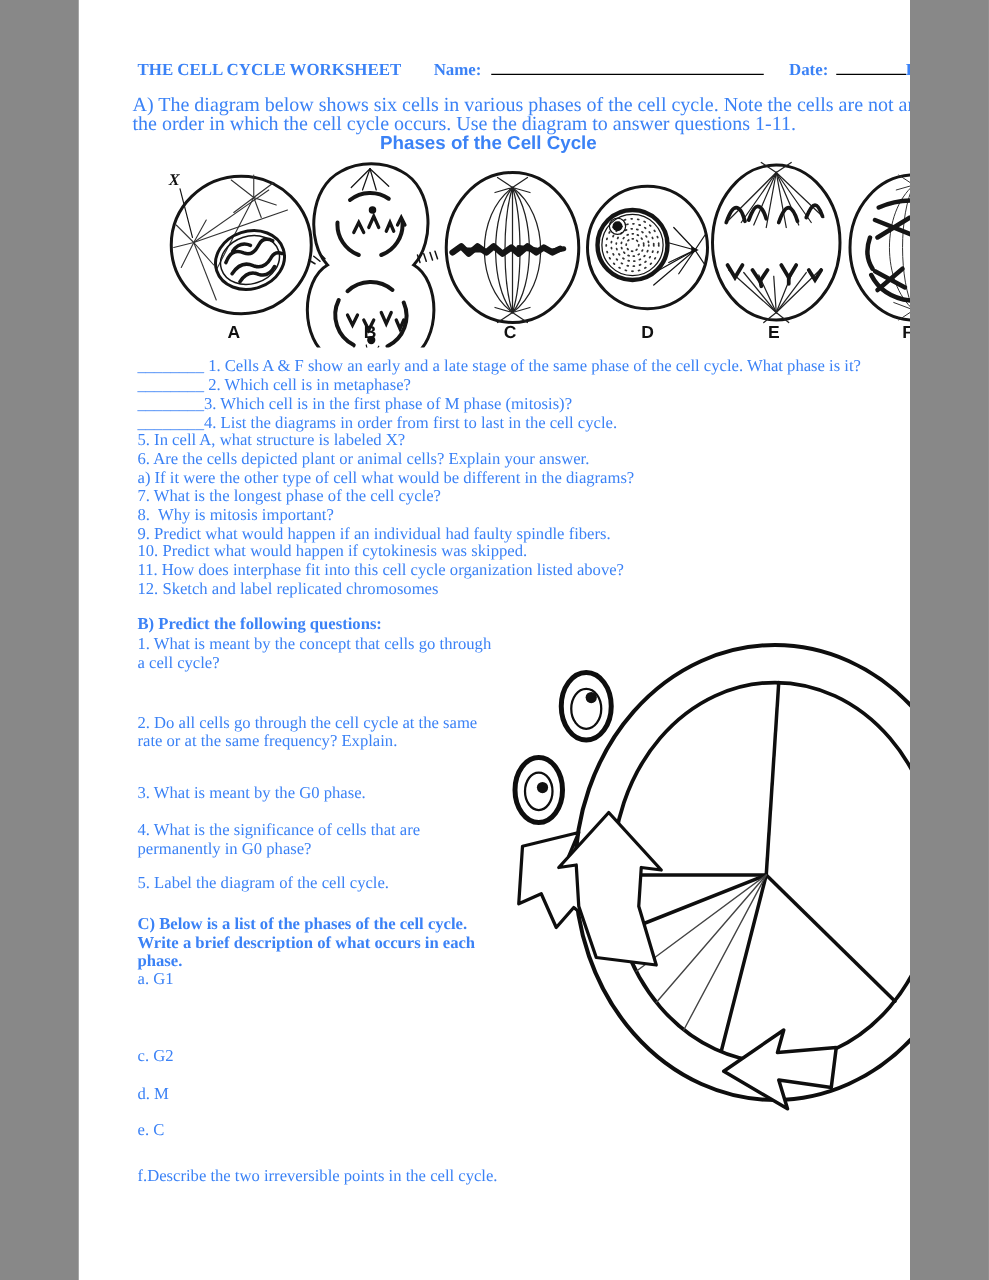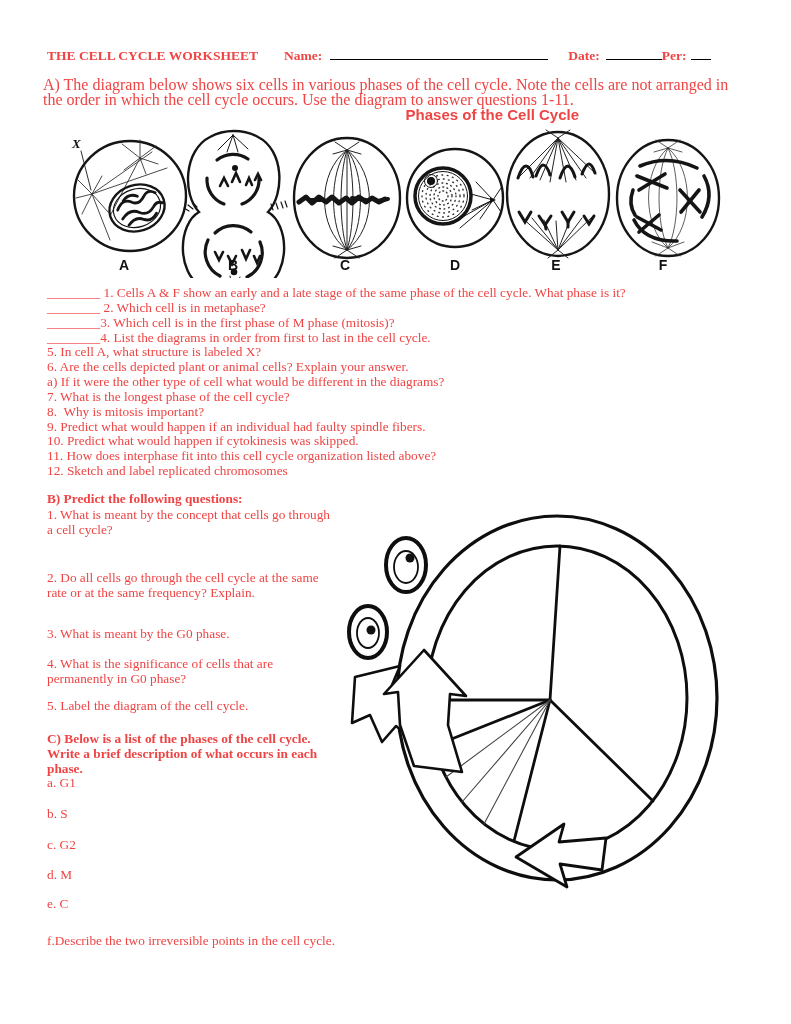--- a/index.html
+++ b/index.html
@@ -1,29 +1,29 @@
 <!DOCTYPE html>
 <html><head>
 <meta charset="utf-8">
 <style>
   html,body{margin:0;padding:0;background:#888;}
-  .page{position:relative;width:791px;height:1024px;background:#ffffff;margin:0 auto;
-        font-family:"Liberation Serif", serif;color:#ef4444;overflow:hidden;}
+  .page{position:relative;width:665px;height:1024px;background:#ffffff;margin:0 auto;
+        font-family:"Liberation Serif", serif;color:#3b82f6;overflow:hidden;}
   .abs{position:absolute;}
   .b{font-weight:bold;}
   .hdr{left:47px;top:46px;width:700px;display:flex;align-items:baseline;font-size:13.5px;font-weight:bold;white-space:nowrap;}
   .blank{display:inline-block;border-bottom:1.4px solid #000;height:13px;}
   .w-name{width:218px;margin-left:8px;}
   .w-date{width:56px;margin-left:6px;}
   .w-per{width:20px;margin-left:5px;}
   .ml-name{margin-left:26px;}
   .ml-date{margin-left:20px;}
   .ml-per{}
   .intro{left:43px;top:77px;width:708px;font-size:16px;line-height:15.2px;}
-  .figtitle{left:259px;top:106px;width:320px;text-align:right;font-family:"Liberation Sans",sans-serif;
+  .figtitle{left:241px;top:106px;width:320px;text-align:left;font-family:"Liberation Sans",sans-serif;
             font-weight:bold;font-size:15px;}
   .qa{left:47px;top:286px;width:720px;font-size:13.3px;}
   .qa div{line-height:14.85px;white-space:pre;}
   .tblock{left:47px;width:345px;font-size:13.3px;line-height:15.2px;}
   .tblock div{white-space:pre-wrap;}
   svg{display:block;}
   text.celllabel{font-family:"Liberation Sans",sans-serif;font-weight:bold;font-size:14px;}
   text.xlab{font-family:"Liberation Serif",serif;font-style:italic;font-weight:bold;font-size:13px;}
 </style>
 </head>
@@ -288,21 +288,20 @@
   <div class="abs tblock" style="top:698px;">
     <div>5. Label the diagram of the cell cycle.</div>
   </div>
 
   <div class="abs tblock b" style="top:731px;">
     <div>C) Below is a list of the phases of the cell cycle.</div>
     <div>Write a brief description of what occurs in each</div>
     <div>phase.</div>
   </div>
   <div class="abs tblock" style="top:775px;">a. G1</div>
-  <div class="abs tblock" style="top:806px;">b. S</div>
   <div class="abs tblock" style="top:837px;">c. G2</div>
   <div class="abs tblock" style="top:867px;">d. M</div>
   <div class="abs tblock" style="top:896px;">e. C</div>
   <div class="abs tblock" style="top:921px;width:420px;margin-top:12px;">f.Describe the two irreversible points in the cell cycle.</div>
 
   <svg class="abs" style="left:340px;top:510px;" width="451" height="400" viewBox="0 0 451 400" fill="none" stroke="#0e0e0e" stroke-linecap="round" stroke-linejoin="round">
 
     <g>
       <ellipse cx="217" cy="188" rx="160" ry="182" stroke-width="3.2" fill="#ffffff"></ellipse>
       <ellipse cx="217" cy="188" rx="130" ry="152" stroke-width="3" fill="#ffffff"></ellipse>

